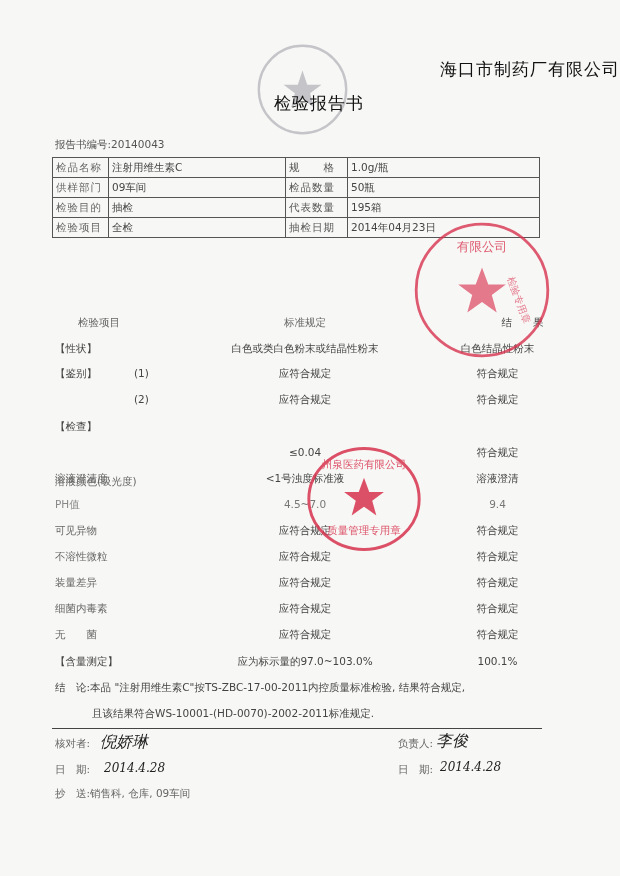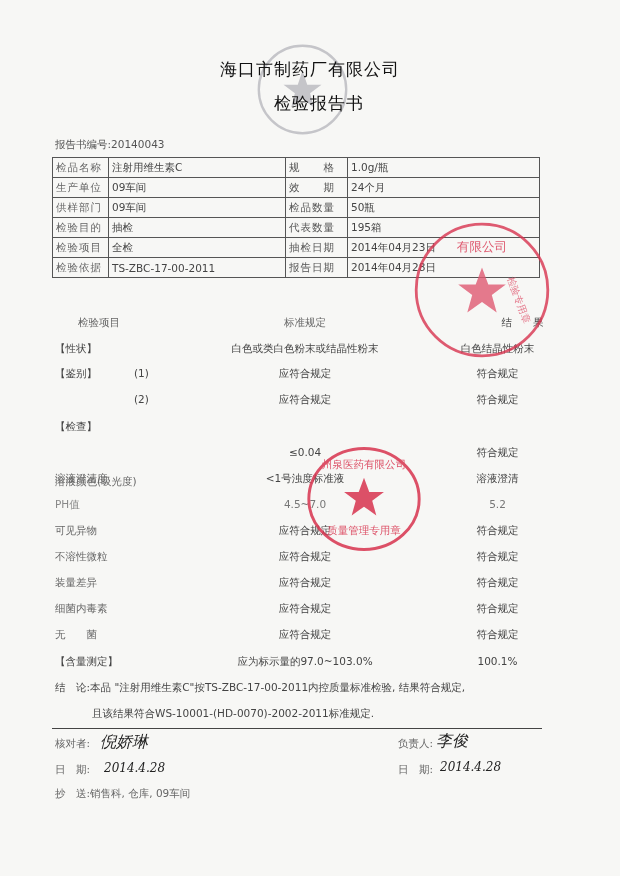--- a/index.html
+++ b/index.html
@@ -3,21 +3,21 @@
 <meta charset="utf-8">
 <style>
   html, body { margin:0; padding:0; }
   body {
     width:620px; height:876px; position:relative; overflow:hidden;
     background:#f7f7f5;
     font-family:"DejaVu Sans", sans-serif;
     color:#3a3a3a;
   }
   .abs { position:absolute; white-space:nowrap; }
-  .company { left:0; width:620px; top:58px; text-align:center; font-size:17px; color:#111; letter-spacing:1px; }
+  .company { left:0; width:620px; top:58px; text-align:right; font-size:17px; color:#111; letter-spacing:1px; }
   .doctitle { left:0; width:620px; top:92px; text-align:center; font-size:17px; color:#111; letter-spacing:1px;margin-left:9px; }
   .reportno { left:55px; top:138px; font-size:10.5px; color:#555; }
 
   table.info {
     position:absolute; left:52px; top:157px; width:488px;
     border-collapse:collapse; font-size:10.5px; color:#444;
   }
   table.info td { border:1px solid #555; height:19px; padding:0 3px; white-space:nowrap; }
   table.info td.lab { width:49px; color:#666; letter-spacing:1px;margin-top:36px; }
   table.info td.v1 { width:170px; }
@@ -53,48 +53,36 @@
 
 <table class="info">
   <tbody>
       <tr>
     <td class="lab">检品名称</td>
     <td class="v1">注射用维生素C</td>
     <td class="lab2">规　　格</td>
     <td>1.0g/瓶</td>
   </tr>
   <tr>
-    <td class="lab">生产单位</td>
-    <td class="v1">09车间</td>
-    <td class="lab2">效　　期</td>
-    <td>24个月</td>
-  </tr>
-  <tr>
     <td class="lab">供样部门</td>
     <td class="v1">09车间</td>
     <td class="lab2">检品数量</td>
     <td>50瓶</td>
   </tr>
   <tr>
     <td class="lab">检验目的</td>
     <td class="v1">抽检</td>
     <td class="lab2">代表数量</td>
     <td>195箱</td>
   </tr>
   <tr>
     <td class="lab">检验项目</td>
     <td class="v1">全检</td>
     <td class="lab2">抽检日期</td>
     <td>2014年04月23日</td>
-  </tr>
-  <tr>
-    <td class="lab">检验依据</td>
-    <td class="v1">TS-ZBC-17-00-2011</td>
-    <td class="lab2">报告日期</td>
-    <td>2014年04月28日</td>
   </tr>
 </tbody>
   </table>
 
 <div class="abs res" style="left:78px;top:316px;color:#666;">检验项目</div>
 <div class="abs res col2" style="top:316px;color:#666;">标准规定</div>
 <div class="abs res col3" style="top:316px;left:445px;">结　　果</div>
 
 <div>
   <div class="abs res col1" style="top:342px;">【性状】</div>
@@ -121,21 +109,21 @@
   <div class="abs res col3" style="top:446px;">符合规定</div>
 </div>
 <div>
   <div class="abs res col1" style="top:472px;color:#666;">溶液澄清度</div>
   <div class="abs res col2" style="top:472px;">&lt;1号浊度标准液</div>
   <div class="abs res col3" style="top:472px;">溶液澄清</div>
 </div>
 <div>
   <div class="abs res col1" style="top:498px;color:#888;">PH值</div>
   <div class="abs res col2" style="top:498px;color:#777;">4.5~7.0</div>
-  <div class="abs res col3" style="top:498px;color:#777;">5.2</div>
+  <div class="abs res col3" style="top:498px;color:#777;">9.4</div>
 </div>
 <div>
   <div class="abs res col1" style="top:524px;color:#666;">可见异物</div>
   <div class="abs res col2" style="top:524px;">应符合规定</div>
   <div class="abs res col3" style="top:524px;">符合规定</div>
 </div>
 <div>
   <div class="abs res col1" style="top:550px;color:#666;">不溶性微粒</div>
   <div class="abs res col2" style="top:550px;">应符合规定</div>
   <div class="abs res col3" style="top:550px;">符合规定</div>

